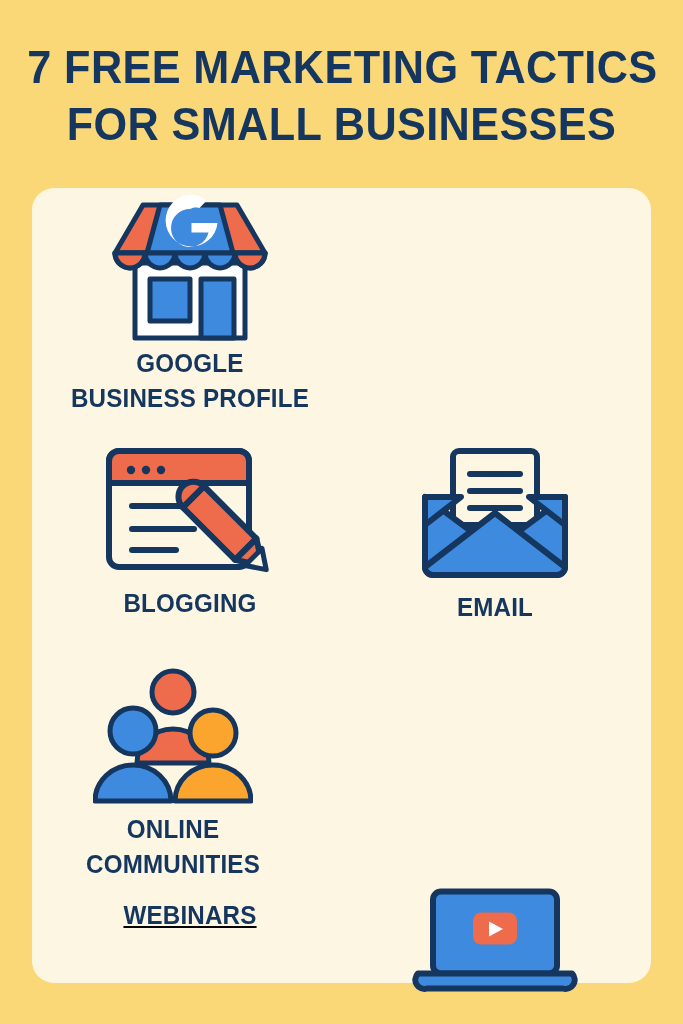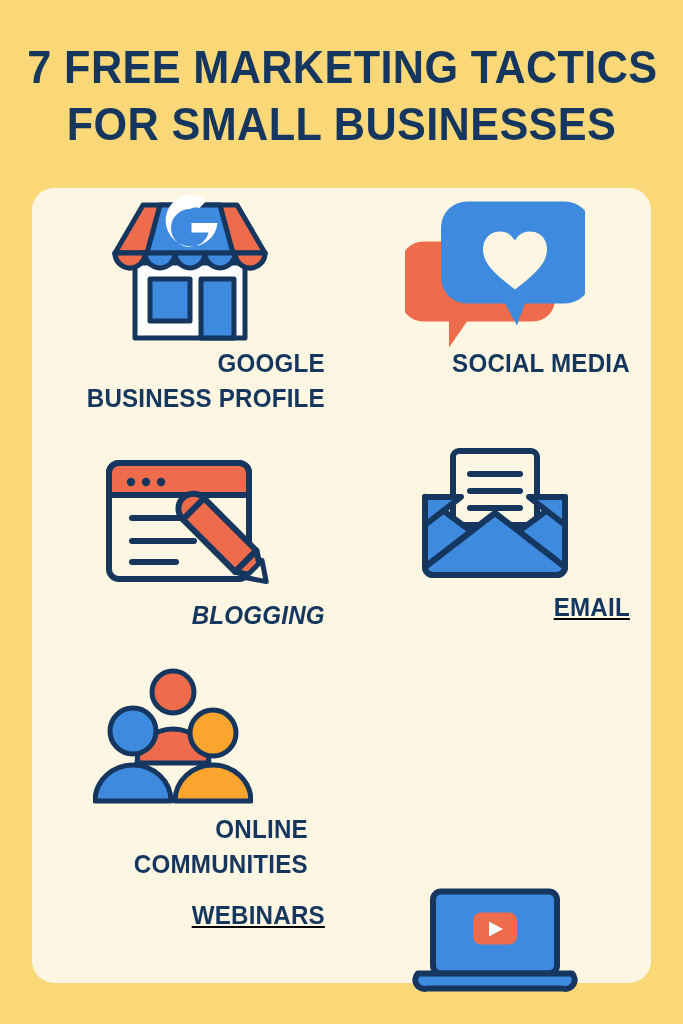--- a/index.html
+++ b/index.html
@@ -54,21 +54,21 @@
     width: 619px;
     height: 795px;
     background: #fdf6e3;
     border-radius: 22px;
   }
 
   
   .tactic {
     position: absolute;
     width: 290px;
-    text-align: right;
+    text-align: center;
   }
   .tactic .icon-wrap {
     position: relative;
     width: 290px;
     height: 150px;
     margin: 0 auto;
   }
   .tactic .icon-wrap svg {
     position: absolute;
     left: 50%;
@@ -87,22 +87,22 @@
     transform: scaleX(0.93);
     transform-origin: center center;
     white-space: nowrap;
     text-transform: uppercase;
   }
   .label-two-line { white-space: normal; }
 
   
   #t-google   { left: 45px;  top: 196px; }
   #t-social   { left: 350px; top: 196px; }
-  #t-blog     { left: 45px;  top: 448px; font-style: italic; }
-  #t-email    { left: 350px; top: 440px; text-decoration: underline; }
+  #t-blog     { left: 45px;  top: 436px; }
+  #t-email    { left: 350px; top: 440px; }
   #t-communities { left: 28px;  top: 662px; }
   #t-influencers { left: 345px; top: 662px; }
   #t-webinars { left: 45px;  top: 898px; text-decoration: underline; }
   #t-webinars-icon { left: 350px; top: 862px; width: 290px; height: 162px; }
   #t-webinars-icon .icon-wrap { height: 162px; }
 </style>
 </head>
 <body>
 
 <div id="poster">
@@ -136,33 +136,20 @@
           <path d="M0 -19 a19 19 0 1 0 18.5 23.5 H1.5 v-9.5 h26 a26 26 0 1 1 -27.5 -28.5 a25 25 0 0 1 16.5 6.2 l-7 7.2 A15 15 0 0 0 0 -19 Z" fill="#ffffff"></path>
         </g>
       </svg>
     </div>
     <span class="label label-two-line">
       <span>GOOGLE</span><br>
       <span>BUSINESS PROFILE</span>
     </span>
   </div>
 
-  <div class="tactic" id="t-social">
-    <div class="icon-wrap">
-      <svg width="180" height="155" viewBox="0 0 180 155" aria-hidden="true">
-
-        <path d="M18 48 h110 a22 22 0 0 1 22 22 v36 a22 22 0 0 1 -22 22 H62 l-18 26 v-26 H18 a22 22 0 0 1 -22 -22 V70 a22 22 0 0 1 22 -22 Z" fill="#ee6b4b"></path>
-
-        <path d="M62 8 h98 a26 26 0 0 1 26 26 v50 a26 26 0 0 1 -26 26 h-40 l-8 22 -12 -22 H62 a26 26 0 0 1 -26 -26 V34 a26 26 0 0 1 26 -26 Z" fill="#3d8ade"></path>
-
-        <path d="M110 96 C92 82 78 71 78 56 a17 17 0 0 1 32 -9 a17 17 0 0 1 32 9 c0 15 -14 26 -32 40 Z" fill="#fdf6e3"></path>
-      </svg>
-    </div>
-    <span class="label">SOCIAL MEDIA</span>
-  </div>
 
   <div class="tactic" id="t-blog">
     <div class="icon-wrap">
       <svg width="178" height="140" viewBox="0 0 178 140" aria-hidden="true">
 
         <rect x="8" y="10" width="140" height="116" rx="10" fill="#fdf6e3" stroke="#14365f" stroke-width="6"></rect>
 
         <path d="M8 20 a10 10 0 0 1 10 -10 h120 a10 10 0 0 1 10 10 v22 H8 Z" fill="#ee6b4b" stroke="#14365f" stroke-width="6" stroke-linejoin="round"></path>
 
         <circle cx="30" cy="29" r="4.2" fill="#14365f"></circle>

